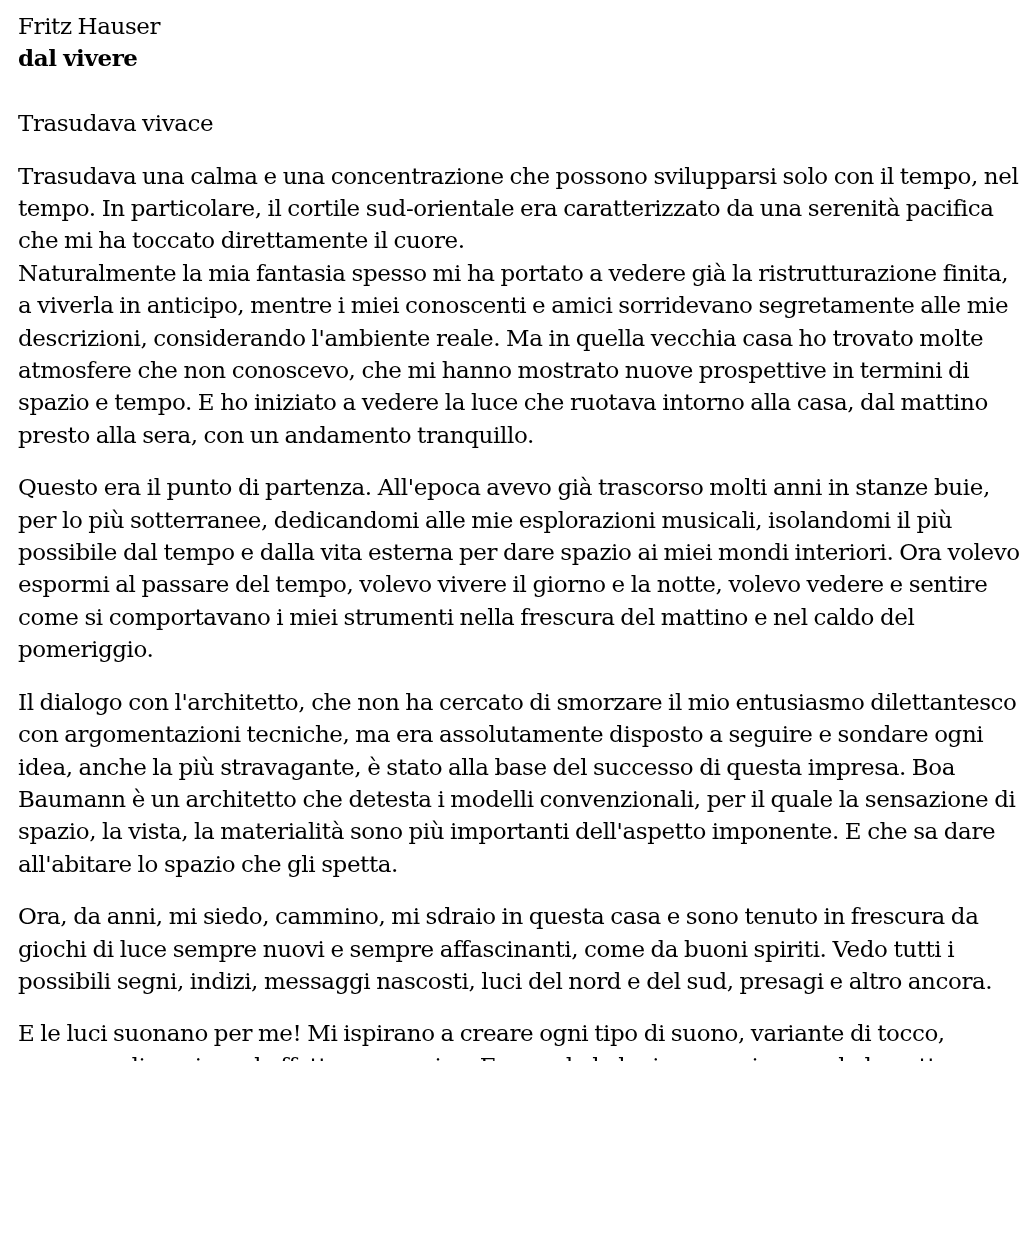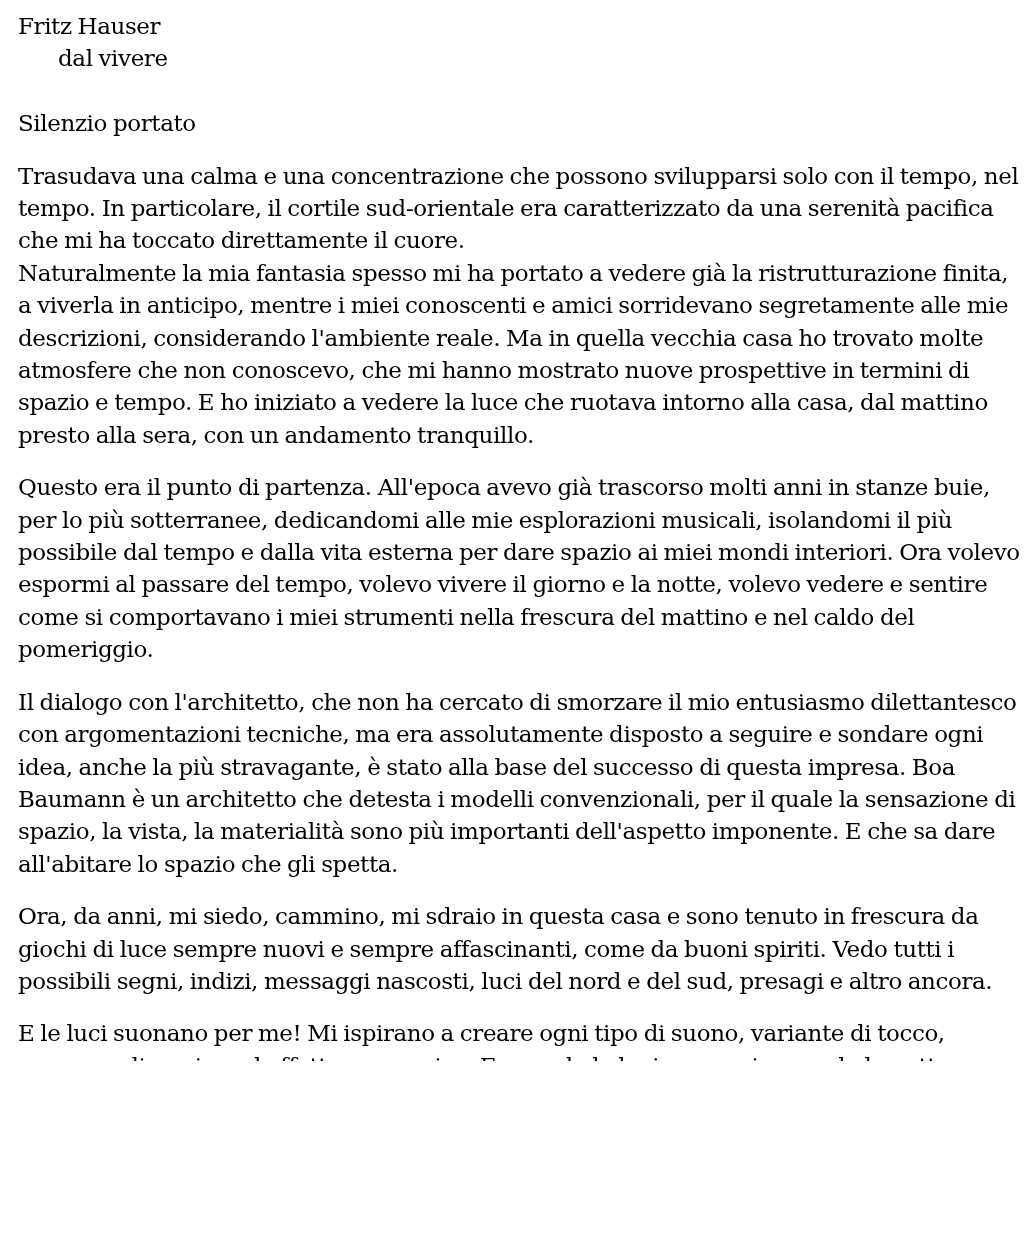--- a/index.html
+++ b/index.html
@@ -18,22 +18,21 @@
     font-size: 23px;
     line-height: 32.4px;
     letter-spacing: -0.4px;
     word-spacing: -1px;
     overflow: hidden;
   }
   .author {
     font-weight: normal;
   }
   .title {
-    font-weight: normal;
-    margin-left: 40px;
+    font-weight: bold;
   }
   .subtitle {
     margin-top: 32.4px;
   }
   .paragraph {
     margin-top: 20px;
   }
   .block {
     margin: 0;
   }
@@ -41,21 +40,21 @@
 </head>
 <body>
 
 <div class="page">
 
   <div class="header">
     <div class="author">Fritz Hauser</div>
     <div class="title">dal vivere</div>
   </div>
 
-  <div class="subtitle">Silenzio portato</div>
+  <div class="subtitle">Trasudava vivace</div>
 
   <div class="paragraph">
     <div class="block">Trasudava una calma e una concentrazione che possono svilupparsi solo con il tempo, nel tempo. In particolare, il cortile sud-orientale era caratterizzato da una serenità pacifica che mi ha toccato direttamente il cuore.</div>
     <div class="block">Naturalmente la mia fantasia spesso mi ha portato a vedere già la ristrutturazione finita, a viverla in anticipo, mentre i miei conoscenti e amici sorridevano segretamente alle mie descrizioni, considerando l'ambiente reale. Ma in quella vecchia casa ho trovato molte atmosfere che non conoscevo, che mi hanno mostrato nuove prospettive in termini di spazio e tempo. E ho iniziato a vedere la luce che ruotava intorno alla casa, dal mattino presto alla sera, con un andamento tranquillo.</div>
   </div>
 
   <div class="paragraph">
     <div class="block">Questo era il punto di partenza. All'epoca avevo già trascorso molti anni in stanze buie, per lo più sotterranee, dedicandomi alle mie esplorazioni musicali, isolandomi il più possibile dal tempo e dalla vita esterna per dare spazio ai miei mondi interiori. Ora volevo espormi al passare del tempo, volevo vivere il giorno e la notte, volevo vedere e sentire come si comportavano i miei strumenti nella frescura del mattino e nel caldo del pomeriggio.</div>
   </div>
 

